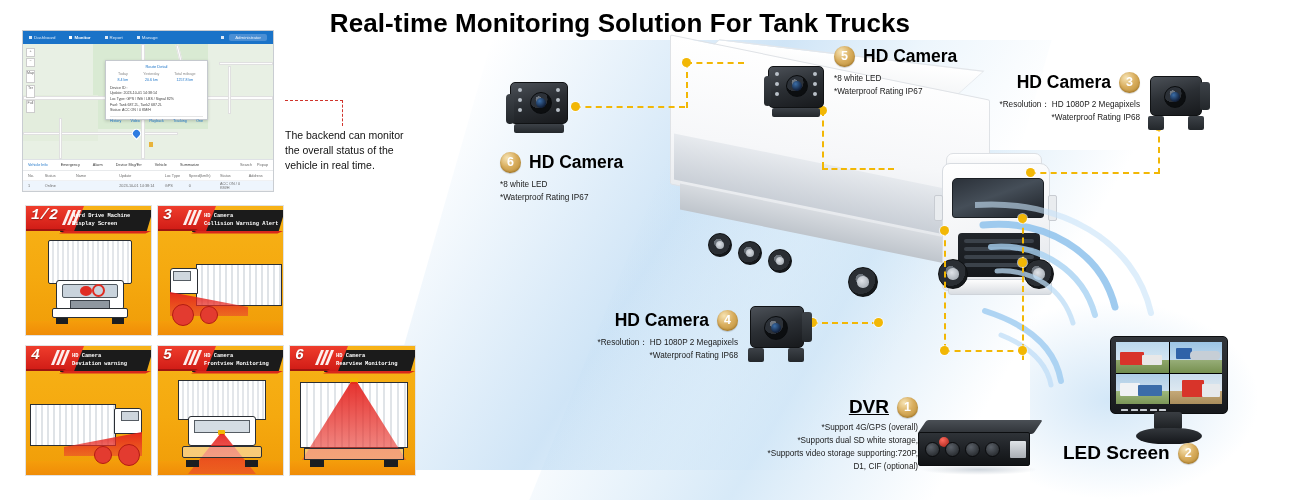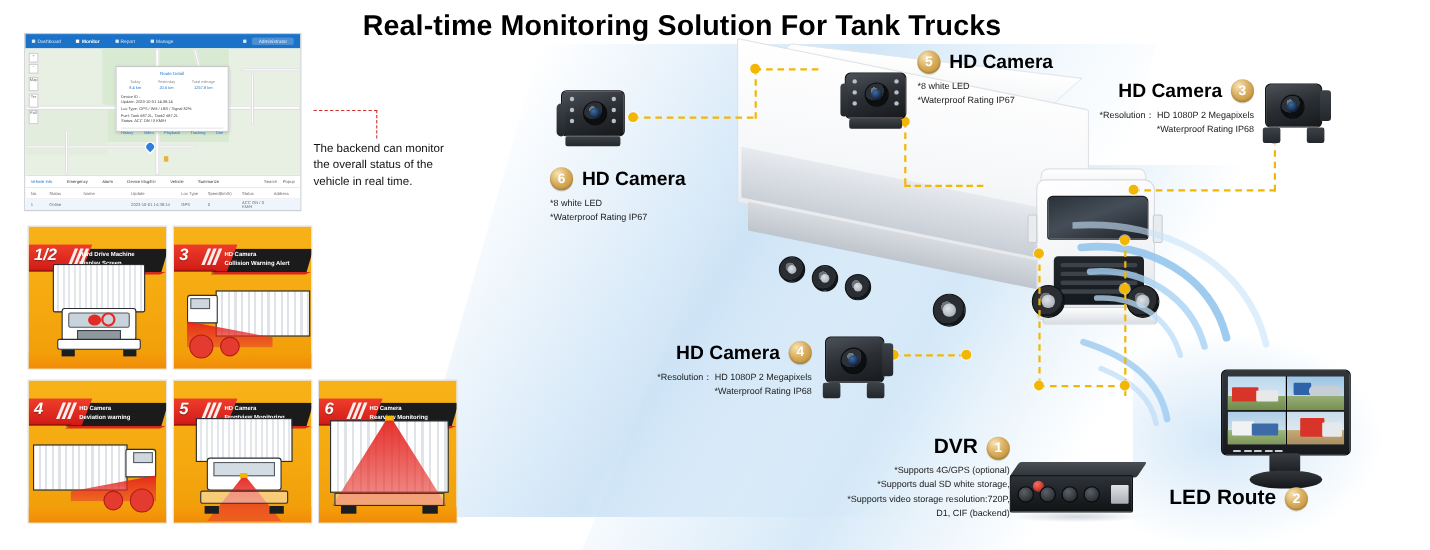--- a/index.html
+++ b/index.html
@@ -107,21 +107,21 @@
   .feat-card {
     position: absolute; width: 127px; height: 131px; overflow: hidden;
     background: linear-gradient(180deg, #f7b217 0%, #f5a90f 55%, #f09c08 100%);
     border: 1px solid #e2e2e2;
   }
   #feat-card-1 { left: 25px; top: 205px; }
   #feat-card-3 { left: 157px; top: 205px; }
   #feat-card-4 { left: 25px; top: 345px; }
   #feat-card-5 { left: 157px; top: 345px; }
   #feat-card-6 { left: 289px; top: 345px; }
-  .feat-ribbon { position: absolute; left: 0; top: 16px; width: 127px; height: 30px; }
+  .feat-ribbon { position: absolute; left: 0; top: 0; width: 127px; height: 30px; font-family: Liberation Mono, monospace; }
   .ribbon-black {
     position: absolute; left: 34px; top: 4px; width: 93px; height: 22px;
     background: #1b1b1b; clip-path: polygon(7% 0, 100% 0, 93% 100%, 0% 100%);
   }
   .ribbon-red {
     position: absolute; left: 0; top: 0; width: 58px; height: 25px;
     background: linear-gradient(180deg,#ef3d2c 0%, #cf1a15 100%);
     clip-path: polygon(0 0, 100% 0, 83% 100%, 0% 100%);
   }
   .ribbon-red::after {
@@ -738,28 +738,28 @@
       <span class="badge">4</span>
     </div>
     <div class="specs right">
       <div>*Resolution： HD 1080P 2 Megapixels</div>
       <div>*Waterproof Rating IP68</div>
     </div>
   </div>
 
   <div class="callout" style="left:688px;top:396px;width:230px;">
     <div class="callout-head rtl">
-      <span class="callout-title" style="font-size:19px;">DVR</span>
+      <span class="callout-title" style="font-size:19px;text-decoration:underline;">DVR</span>
       <span class="badge">1</span>
     </div>
     <div class="specs right" style="margin-top:4px;line-height:1.58;">
-      <div>*Supports 4G/GPS (optional)</div>
+      <div>*Support 4G/GPS (overall)</div>
       <div>*Supports dual SD white storage,</div>
-      <div>*Supports video storage resolution:720P,</div>
-      <div>D1, CIF (backend)</div>
+      <div>*Supports video storage supporting:720P,</div>
+      <div>D1, CIF (optional)</div>
     </div>
   </div>
 
   <div id="dvr-device">
     <div class="dvr-top"></div>
     <div class="dvr-face">
       <div class="dvr-knob"></div>
       <div class="dvr-port" style="left:6px;"></div>
       <div class="dvr-port" style="left:26px;"></div>
       <div class="dvr-port" style="left:46px;"></div>
@@ -804,18 +804,18 @@
           <i></i>
           <i></i>
         </div>
     </div>
     <div class="mon-stand-neck"></div>
     <div class="mon-stand-base"></div>
   </div>
 
   <div class="callout" id="led-label">
     <div class="callout-head">
-      <span class="callout-title" style="font-size:19px;">LED Route</span>
+      <span class="callout-title" style="font-size:19px;">LED Screen</span>
       <span class="badge">2</span>
     </div>
   </div>
 
 </div>
 
 </body></html>

